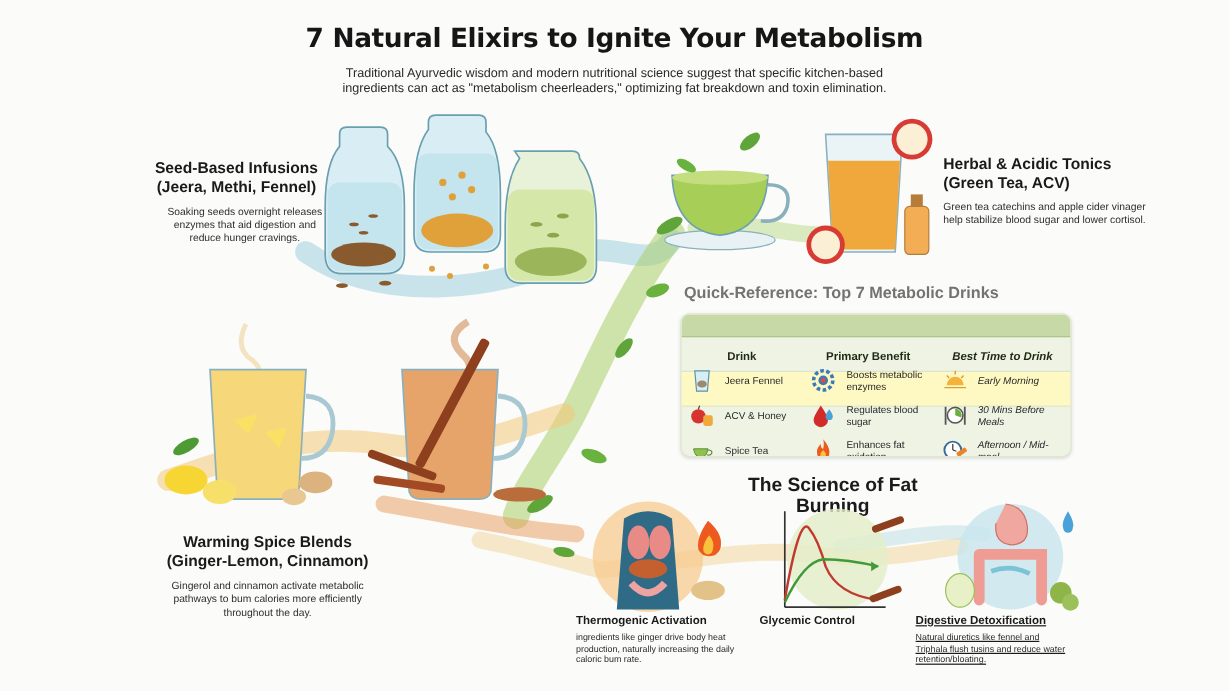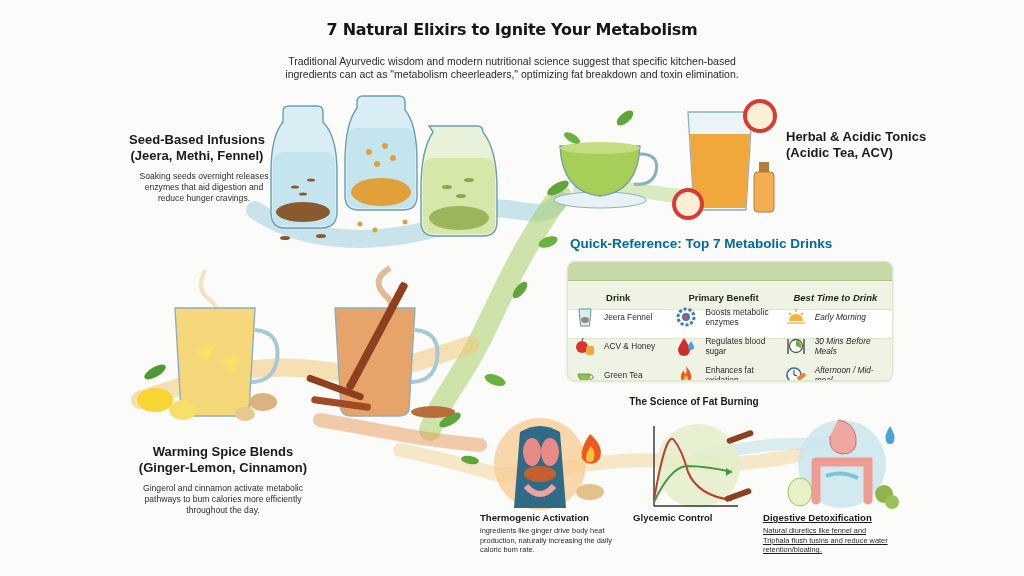--- a/index.html
+++ b/index.html
@@ -9,21 +9,21 @@
     font-family: "Liberation Sans", sans-serif;
     color: #1b1b1b;
     position: relative;
   }
   .abs { position: absolute; }
 
   
   .title {
     left: 0; top: 20px; width: 1024px; text-align: center;
     font-family: "DejaVu Sans", sans-serif;
-    font-weight: bold; font-size: 16px; letter-spacing: -0.3px; color: #161616;
+    font-weight: bold; font-size: 22px; letter-spacing: -0.3px; color: #161616;
   }
   .subtitle {
     left: 262px; top: 55px; width: 500px; text-align: center;
     font-size: 10.5px; line-height: 13px; color: #2a2a2a;
   }
 
   
   .sec-head { font-weight: bold; font-size: 13px; line-height: 16px; color: #1a1a1a; }
   .sec-desc { font-size: 8.6px; line-height: 11px; color: #2d2d2d; }
 
@@ -32,48 +32,48 @@
 
   .herbal-block { left: 786px; top: 129px; width: 170px; }
   .herbal-block .sec-desc { margin-top: 6px; }
 
   .spice-block { left: 128px; top: 444px; width: 190px; text-align: center; }
   .spice-block .sec-desc { margin-top: 7px; }
 
   
   .qr-title {
     left: 570px; top: 236px; width: 330px;
-    font-weight: bold; font-size: 13.5px; color: #0369a1;
+    font-weight: bold; font-size: 13.5px; color: #737373;
   }
   .qr-table {
     left: 567px; top: 261px; width: 326px; height: 120px;
     border-radius: 8px; overflow: hidden;
     background: #eef3e4;
     box-shadow: 0 1px 3px rgba(0,0,0,0.12);
     border: 1px solid #dfe7cf;
   }
   .qr-row { display: flex; height: 29px; border-bottom: 1px solid #dde6cc; }
   .qr-row.head { height: 19px; background: #c6d9a6; border-bottom: 1px solid #aec48b; }
-  .qr-row.alt { background: #ffffff; }
+  .qr-row.alt { background: #fef9c3; }
   .qr-row:last-child { border-bottom: none; }
   .qr-cell {
     display: flex; align-items: center;
     border-right: 1px solid #d5dfc1; padding: 0 4px;
     font-size: 8.3px; line-height: 10px; color: #2a2a2a; margin-top: 36px;
   }
   .qr-cell:last-child { border-right: none; font-style: italic; }
   .qr-row.head .qr-cell { justify-content: center; font-weight: bold; font-size: 9.5px; color: #1e2a12; }
   .c1 { width: 102px; } .c2 { width: 110px; } .c3 { width: 114px; }
   .qr-icon { width: 26px; height: 22px; flex: none; display: flex; align-items: center; justify-content: center; margin-right: 6px; }
   .qr-icon svg { width: 22px; height: 22px; }
 
   
   .sci-title {
     left: 594px; top: 396px; width: 200px; text-align: center;
-    font-weight: bold; font-size: 10px; color: #1a1a1a;
+    font-weight: bold; font-size: 16px; color: #1a1a1a;
   }
   .sci-col { text-align: left; }
   .sci-col .h { font-weight: bold; font-size: 9.6px; color: #1a1a1a; }
   .sci-col .d { font-size: 7.4px; line-height: 9.6px; color: #2b2b2b; margin-top: 3px; }
   .sci-1 { left: 480px; top: 512px; width: 145px; }
   .sci-2 { left: 633px; top: 512px; width: 120px; }
   .sci-3 { left: 763px; top: 512px; width: 130px; text-decoration: underline; }
 
   .illus { position: absolute; }
 </style>
@@ -135,21 +135,22 @@
 
   <circle cx="95" cy="132" r="2.5" fill="#e0a13a"></circle>
     <circle cx="110" cy="138" r="2.5" fill="#e0a13a"></circle>
     <circle cx="140" cy="130" r="2.5" fill="#e0a13a"></circle>
   <ellipse cx="20" cy="146" rx="5" ry="2" fill="#8a5a2f"></ellipse>
     <ellipse cx="56" cy="144" rx="5" ry="2" fill="#8a5a2f"></ellipse>
 </svg>
 
 <div class="abs herbal-block">
   <div class="sec-head">Herbal &amp; Acidic Tonics</div>
-  <div class="sec-head">(Acidic Tea, ACV)</div>
+  <div class="sec-head">(Green Tea, ACV)</div>
+  <div class="sec-desc">Green tea catechins and apple cider vinager help stabilize blood sugar and lower cortisol.</div>
 </div>
 
 <svg class="illus" style="left:530px;top:88px" width="250" height="140" viewBox="0 0 250 140">
   <ellipse cx="70" cy="112" rx="46" ry="8" fill="#e8f1f4" stroke="#8ab0bd" stroke-width="1"></ellipse>
   <path d="M30 58 L110 58 Q108 104 70 108 Q32 104 30 58Z" fill="#a7cf57" stroke="#6a9fb0" stroke-width="1.3"></path>
   <path d="M110 66 Q130 66 126 84 Q122 98 104 96" fill="none" stroke="#8ab0bd" stroke-width="3"></path>
   <ellipse cx="70" cy="60" rx="40" ry="6" fill="#c3dd7f"></ellipse>
   <ellipse cx="28" cy="100" rx="12" ry="5" fill="#5fa53a" transform="rotate(-30 28 100)"></ellipse>
   <ellipse cx="95" cy="30" rx="10" ry="5" fill="#5fa53a" transform="rotate(-40 95 30)"></ellipse>
   <ellipse cx="42" cy="50" rx="9" ry="4" fill="#6ab23f" transform="rotate(30 42 50)"></ellipse>
@@ -245,21 +246,21 @@
 
   <div class="qr-row">
     <div class="qr-cell c1">
       <span class="qr-icon">
         <svg viewBox="0 0 22 22">
             <ellipse cx="11" cy="18" rx="9" ry="2" fill="#cfe3c0"></ellipse>
             <path d="M4 10 L16 10 Q15 17 10 17 Q5 17 4 10Z" fill="#8fc24a" stroke="#5f8a3a" stroke-width="0.8"></path>
             <path d="M16 11 Q20 11 19 14 Q18 16 15 15" fill="none" stroke="#5f8a3a" stroke-width="1"></path>
           </svg>
       </span>
-      <span>Green Tea</span>
+      <span>Spice Tea</span>
     </div>
     <div class="qr-cell c2">
       <span class="qr-icon">
         <svg viewBox="0 0 22 22">
             <path d="M11 2 Q17 9 16 14 A5 5 0 0 1 6 14 Q5 10 9 6 Q9 10 11 10 Q12 6 11 2Z" fill="#ec5a1f"></path>
             <path d="M11 11 Q14 14 13 16 A2.5 2.5 0 0 1 8.5 16 Q8.5 13 11 11Z" fill="#f9c23c"></path>
           </svg>
       </span>
       <span>Enhances fat oxidation</span>
     </div>

